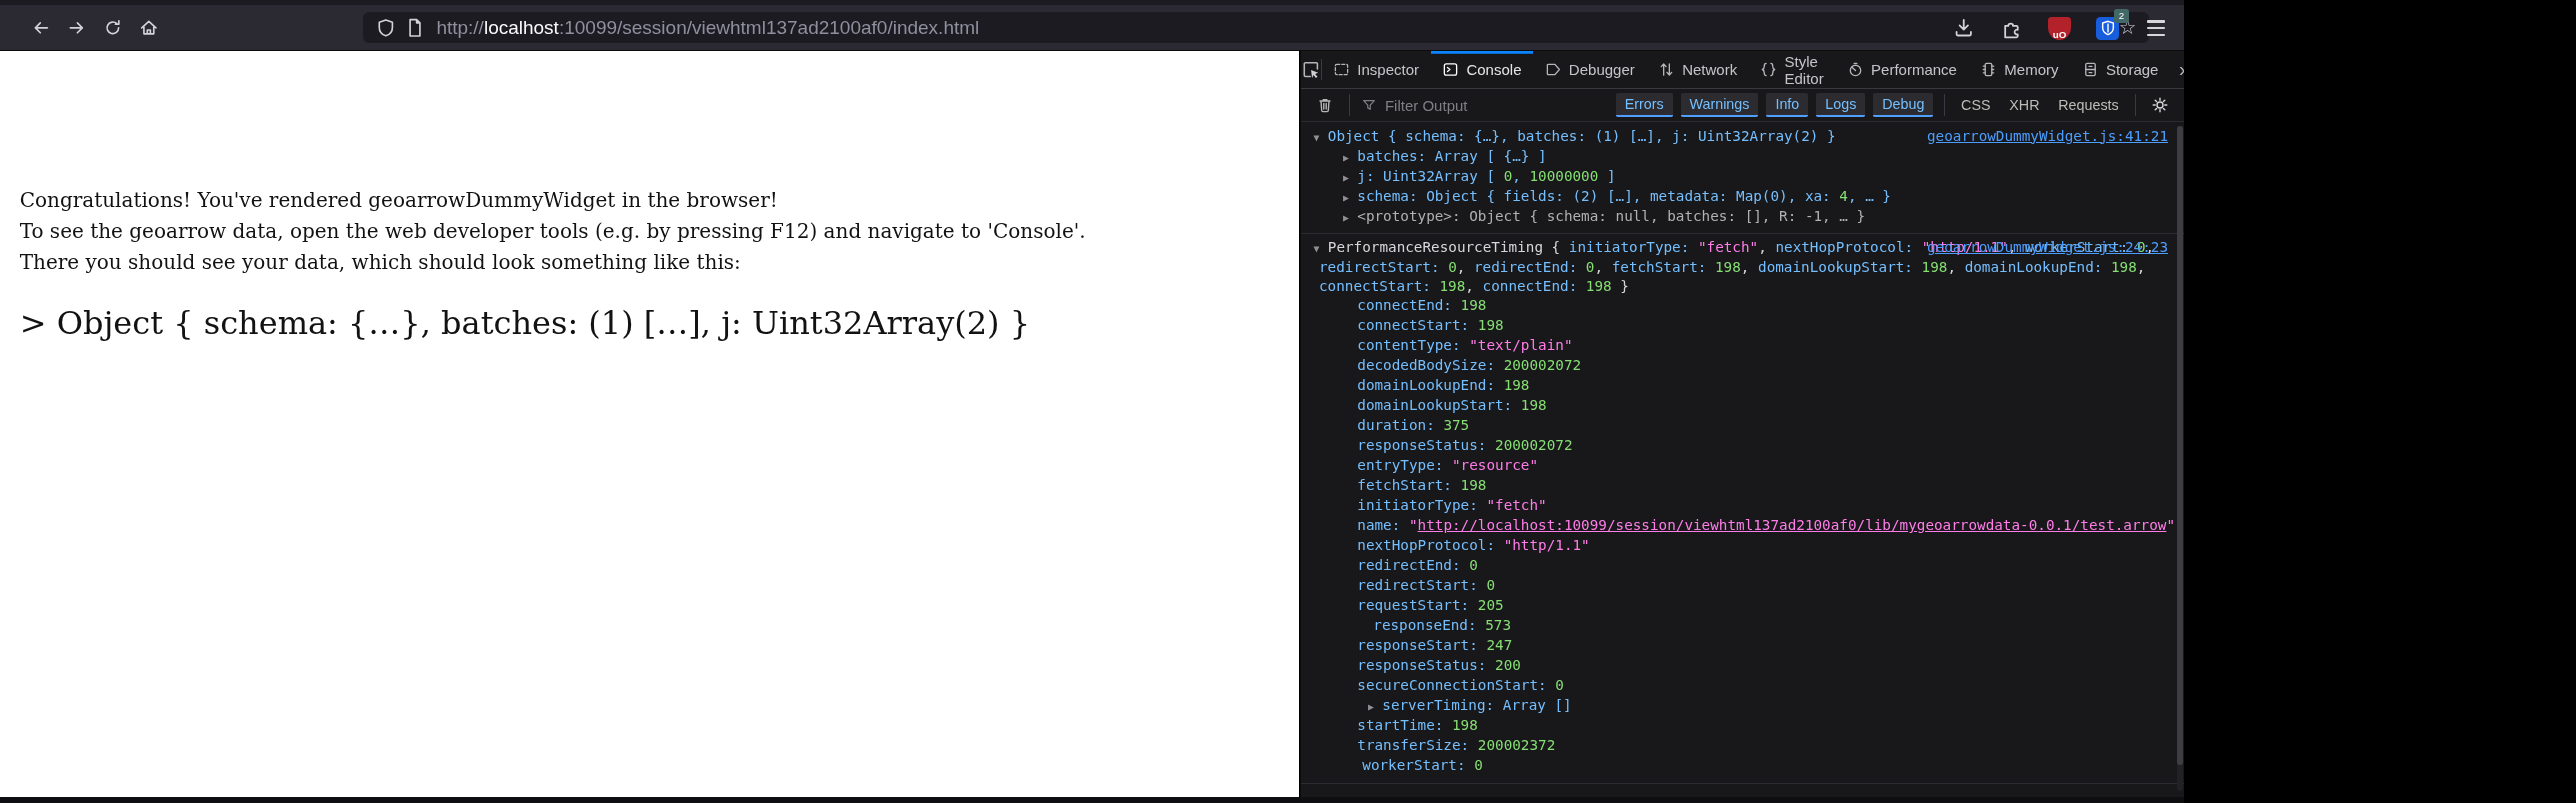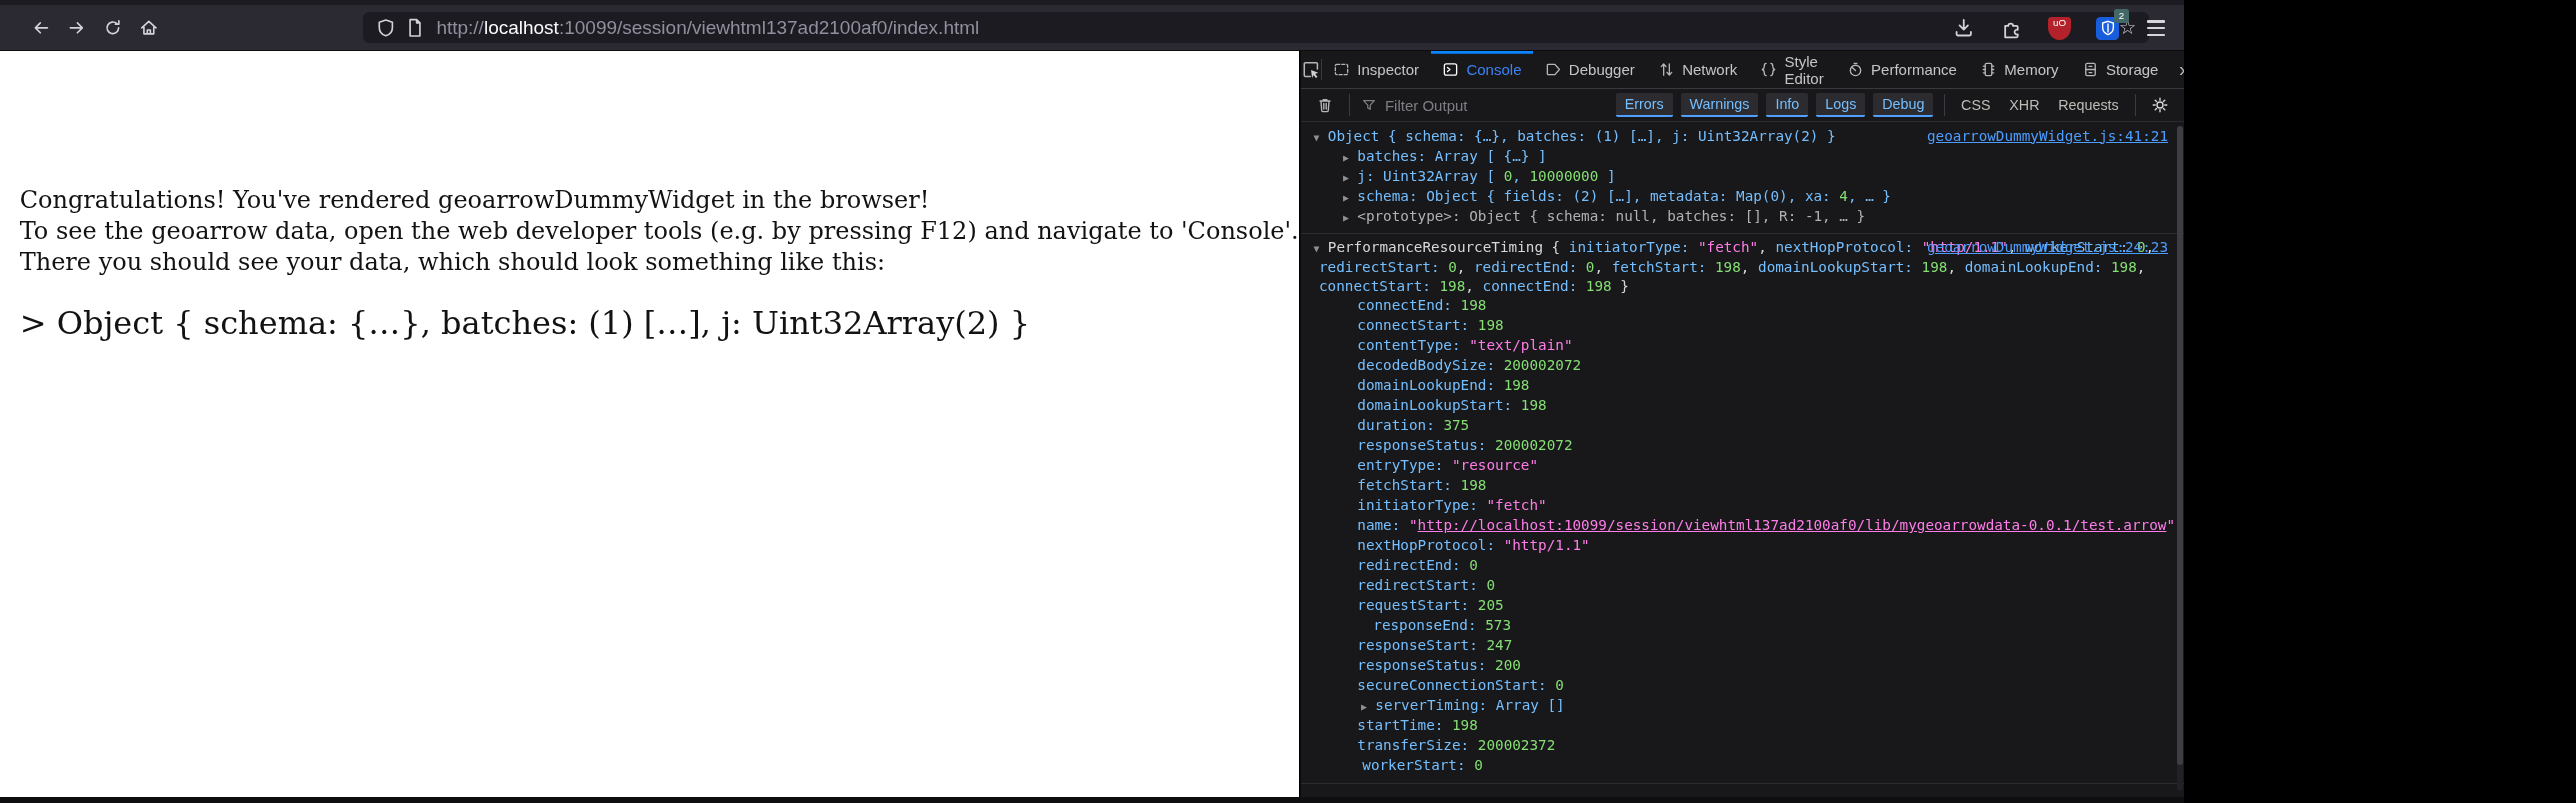--- a/index.html
+++ b/index.html
@@ -19,53 +19,53 @@
   .url-text { font-size:19px; color:#8f8f9d; margin-left:12.5px; white-space:nowrap;
     overflow:hidden; flex:1; }
   .url-text .host { color:#fbfbfe; }
   .urlbar-star { margin-left:auto; font-size:19.7px; color:#cfcfd8; }
   .tb-right { position:absolute; right:12.5px; top:7.2px; height:32px; display:flex;
     align-items:center; gap:16px; }
   .tb-icon { width:32px; height:32px; display:flex; align-items:center; justify-content:center;
     position:relative; }
   .ublock-shield { width:22.4px; height:23px; background:#b3222a;
     border-radius:3.6px 3.6px 50% 50% / 3.6px 3.6px 55% 55%;
-    display:flex; align-items:flex-start; justify-content:center;
-    color:#fff; font-size:9.8px; font-weight:normal; }
+    display:flex; align-items:flex-end; justify-content:center;
+    color:#fff; font-size:9.8px; font-weight:bold; }
   .bw-square { width:23px; height:23px; background:#175ddc; border-radius:4.5px;
     display:flex; align-items:center; justify-content:center; }
   .badge { position:absolute; top:-3.6px; right:-5.4px; min-width:15px; height:14.3px;
     background:#426868; color:#fff; font-size:9.8px; border-radius:2.7px;
     display:flex; align-items:center; justify-content:center; padding:0 2.7px; }
   .hamburger { display:flex; flex-direction:column; gap:4.5px; }
   .hamburger i { display:block; width:18px; height:2.2px; background:#d7d7db; border-radius:0.9px; }
 
   
   .page-area { position:absolute; top:51px; left:0; width:1299px; bottom:7.2px;
     background:#ffffff; }
   .page-text { position:absolute; left:19.7px; top:134px;
-    font-family:"DejaVu Serif","Liberation Serif",serif; font-size:24px;
+    font-family:"DejaVu Serif","Liberation Serif",serif; font-size:20px;
     line-height:31px; color:#121212; }
   .page-sample { position:absolute; left:19.7px; top:257px;
     font-family:"DejaVu Serif","Liberation Serif",serif; font-size:32px;
     line-height:31px; color:#121212; }
 
   
   .devtools { position:absolute; top:51px; left:1300px; right:0; bottom:7.2px;
     background:#18181a; border-left:0.9px solid #0c0c0d; display:flex; flex-direction:column; }
   .dt-sep { width:0.9px; height:21.5px; background:#3a3a44; flex:0 0 auto; }
 
   .dt-tabbar { height:38px; flex:0 0 auto; display:flex; align-items:stretch;
     border-bottom:0.9px solid #38383d; }
   .dt-toolbtn { width:36px; display:flex; align-items:center; justify-content:center; }
   .dt-tabbar .dt-sep { align-self:center; }
   .dt-tab { display:flex; align-items:center; gap:7.2px; padding:0 11.6px;
     font-size:15px; color:#c5c5c9; position:relative; }
   .dt-tab svg { flex:0 0 auto; }
-  .dt-tab.active { color:#3b82f6; box-shadow:inset 0 2.7px 0 0 #0a84ff; background:#18181a; }
+  .dt-tab.active { color:#e5e5e5; box-shadow:inset 0 2.7px 0 0 #0a84ff; background:#18181a; }
   .dt-tab.active svg { stroke:#ffffff; }
   .more-tabs { display:flex; align-items:center; padding:0 9px; color:#b6b6ba; font-size:19.7px; }
   [data-name="more-tabs-icon"]::before { content:"»"; }
   .dt-tab-right { margin-left:auto; display:flex; align-items:center; gap:9px; padding-right:9px; }
   .ext-btn { width:28px; height:28px; border-radius:3.6px; background:#2c4e78;
     display:flex; align-items:center; justify-content:center; }
   .glyph-btn { color:#cfcfd3; font-size:18px; width:27px; height:27px;
     display:flex; align-items:center; justify-content:center; }
   [data-name="meatball-icon"]::before { content:"⋯"; font-size:19.7px; }
   [data-name="close-devtools-icon"]::before { content:"✕"; font-size:16px; }
@@ -344,21 +344,21 @@
           <div class="crow" data-name="console-row" style="padding-left: 42px;"><span class="twisty" data-name="twisty-spacer"> </span><span class="c-blue" data-name="console-token">initiatorType: </span><span class="c-pink" data-name="console-token">"fetch"</span></div>
           <div class="crow" data-name="console-row" style="padding-left: 42px;"><span class="twisty" data-name="twisty-spacer"> </span><span class="c-blue" data-name="console-token">name: </span><span class="c-pink" data-name="console-token">"</span><span class="c-pinku" data-name="console-url-link">http://localhost:10099/session/viewhtml137ad2100af0/lib/mygeoarrowdata-0.0.1/test.arrow</span><span class="c-pink" data-name="console-token">"</span></div>
           <div class="crow" data-name="console-row" style="padding-left: 42px;"><span class="twisty" data-name="twisty-spacer"> </span><span class="c-blue" data-name="console-token">nextHopProtocol: </span><span class="c-pink" data-name="console-token">"http/1.1"</span></div>
           <div class="crow" data-name="console-row" style="padding-left: 42px;"><span class="twisty" data-name="twisty-spacer"> </span><span class="c-blue" data-name="console-token">redirectEnd: </span><span class="c-green" data-name="console-token">0</span></div>
           <div class="crow" data-name="console-row" style="padding-left: 42px;"><span class="twisty" data-name="twisty-spacer"> </span><span class="c-blue" data-name="console-token">redirectStart: </span><span class="c-green" data-name="console-token">0</span></div>
           <div class="crow" data-name="console-row" style="padding-left: 42px;"><span class="twisty" data-name="twisty-spacer"> </span><span class="c-blue" data-name="console-token">requestStart: </span><span class="c-green" data-name="console-token">205</span></div>
           <div class="crow" data-name="console-row" style="padding-left: 58px;"><span class="twisty" data-name="twisty-spacer"> </span><span class="c-blue" data-name="console-token">responseEnd: </span><span class="c-green" data-name="console-token">573</span></div>
           <div class="crow" data-name="console-row" style="padding-left: 42px;"><span class="twisty" data-name="twisty-spacer"> </span><span class="c-blue" data-name="console-token">responseStart: </span><span class="c-green" data-name="console-token">247</span></div>
           <div class="crow" data-name="console-row" style="padding-left: 42px;"><span class="twisty" data-name="twisty-spacer"> </span><span class="c-blue" data-name="console-token">responseStatus: </span><span class="c-green" data-name="console-token">200</span></div>
           <div class="crow" data-name="console-row" style="padding-left: 42px;"><span class="twisty" data-name="twisty-spacer"> </span><span class="c-blue" data-name="console-token">secureConnectionStart: </span><span class="c-green" data-name="console-token">0</span></div>
-          <div class="crow" data-name="console-row" style="padding-left: 60px;"><span class="twisty" data-name="expand-arrow-icon">▶</span><span class="c-blue" data-name="console-token">serverTiming: </span><span class="c-blue" data-name="console-token">Array []</span></div>
+          <div class="crow" data-name="console-row" style="padding-left: 31px; margin-left: 36px;"><span class="twisty" data-name="expand-arrow-icon">▶</span><span class="c-blue" data-name="console-token">serverTiming: </span><span class="c-blue" data-name="console-token">Array []</span></div>
           <div class="crow" data-name="console-row" style="padding-left: 42px;"><span class="twisty" data-name="twisty-spacer"> </span><span class="c-blue" data-name="console-token">startTime: </span><span class="c-green" data-name="console-token">198</span></div>
           <div class="crow" data-name="console-row" style="padding-left: 42px;"><span class="twisty" data-name="twisty-spacer"> </span><span class="c-blue" data-name="console-token">transferSize: </span><span class="c-green" data-name="console-token">200002372</span></div>
           <div class="crow" data-name="console-row" style="padding-left: 47px;"><span class="twisty" data-name="twisty-spacer"> </span><span class="c-blue" data-name="console-token">workerStart: </span><span class="c-green" data-name="console-token">0</span></div>
         </div>
         <div class="scrollbar" data-name="console-scrollbar">
         <div class="scroll-thumb" data-name="scrollbar-thumb"></div>
       </div>
     </div>
   </div>
 

